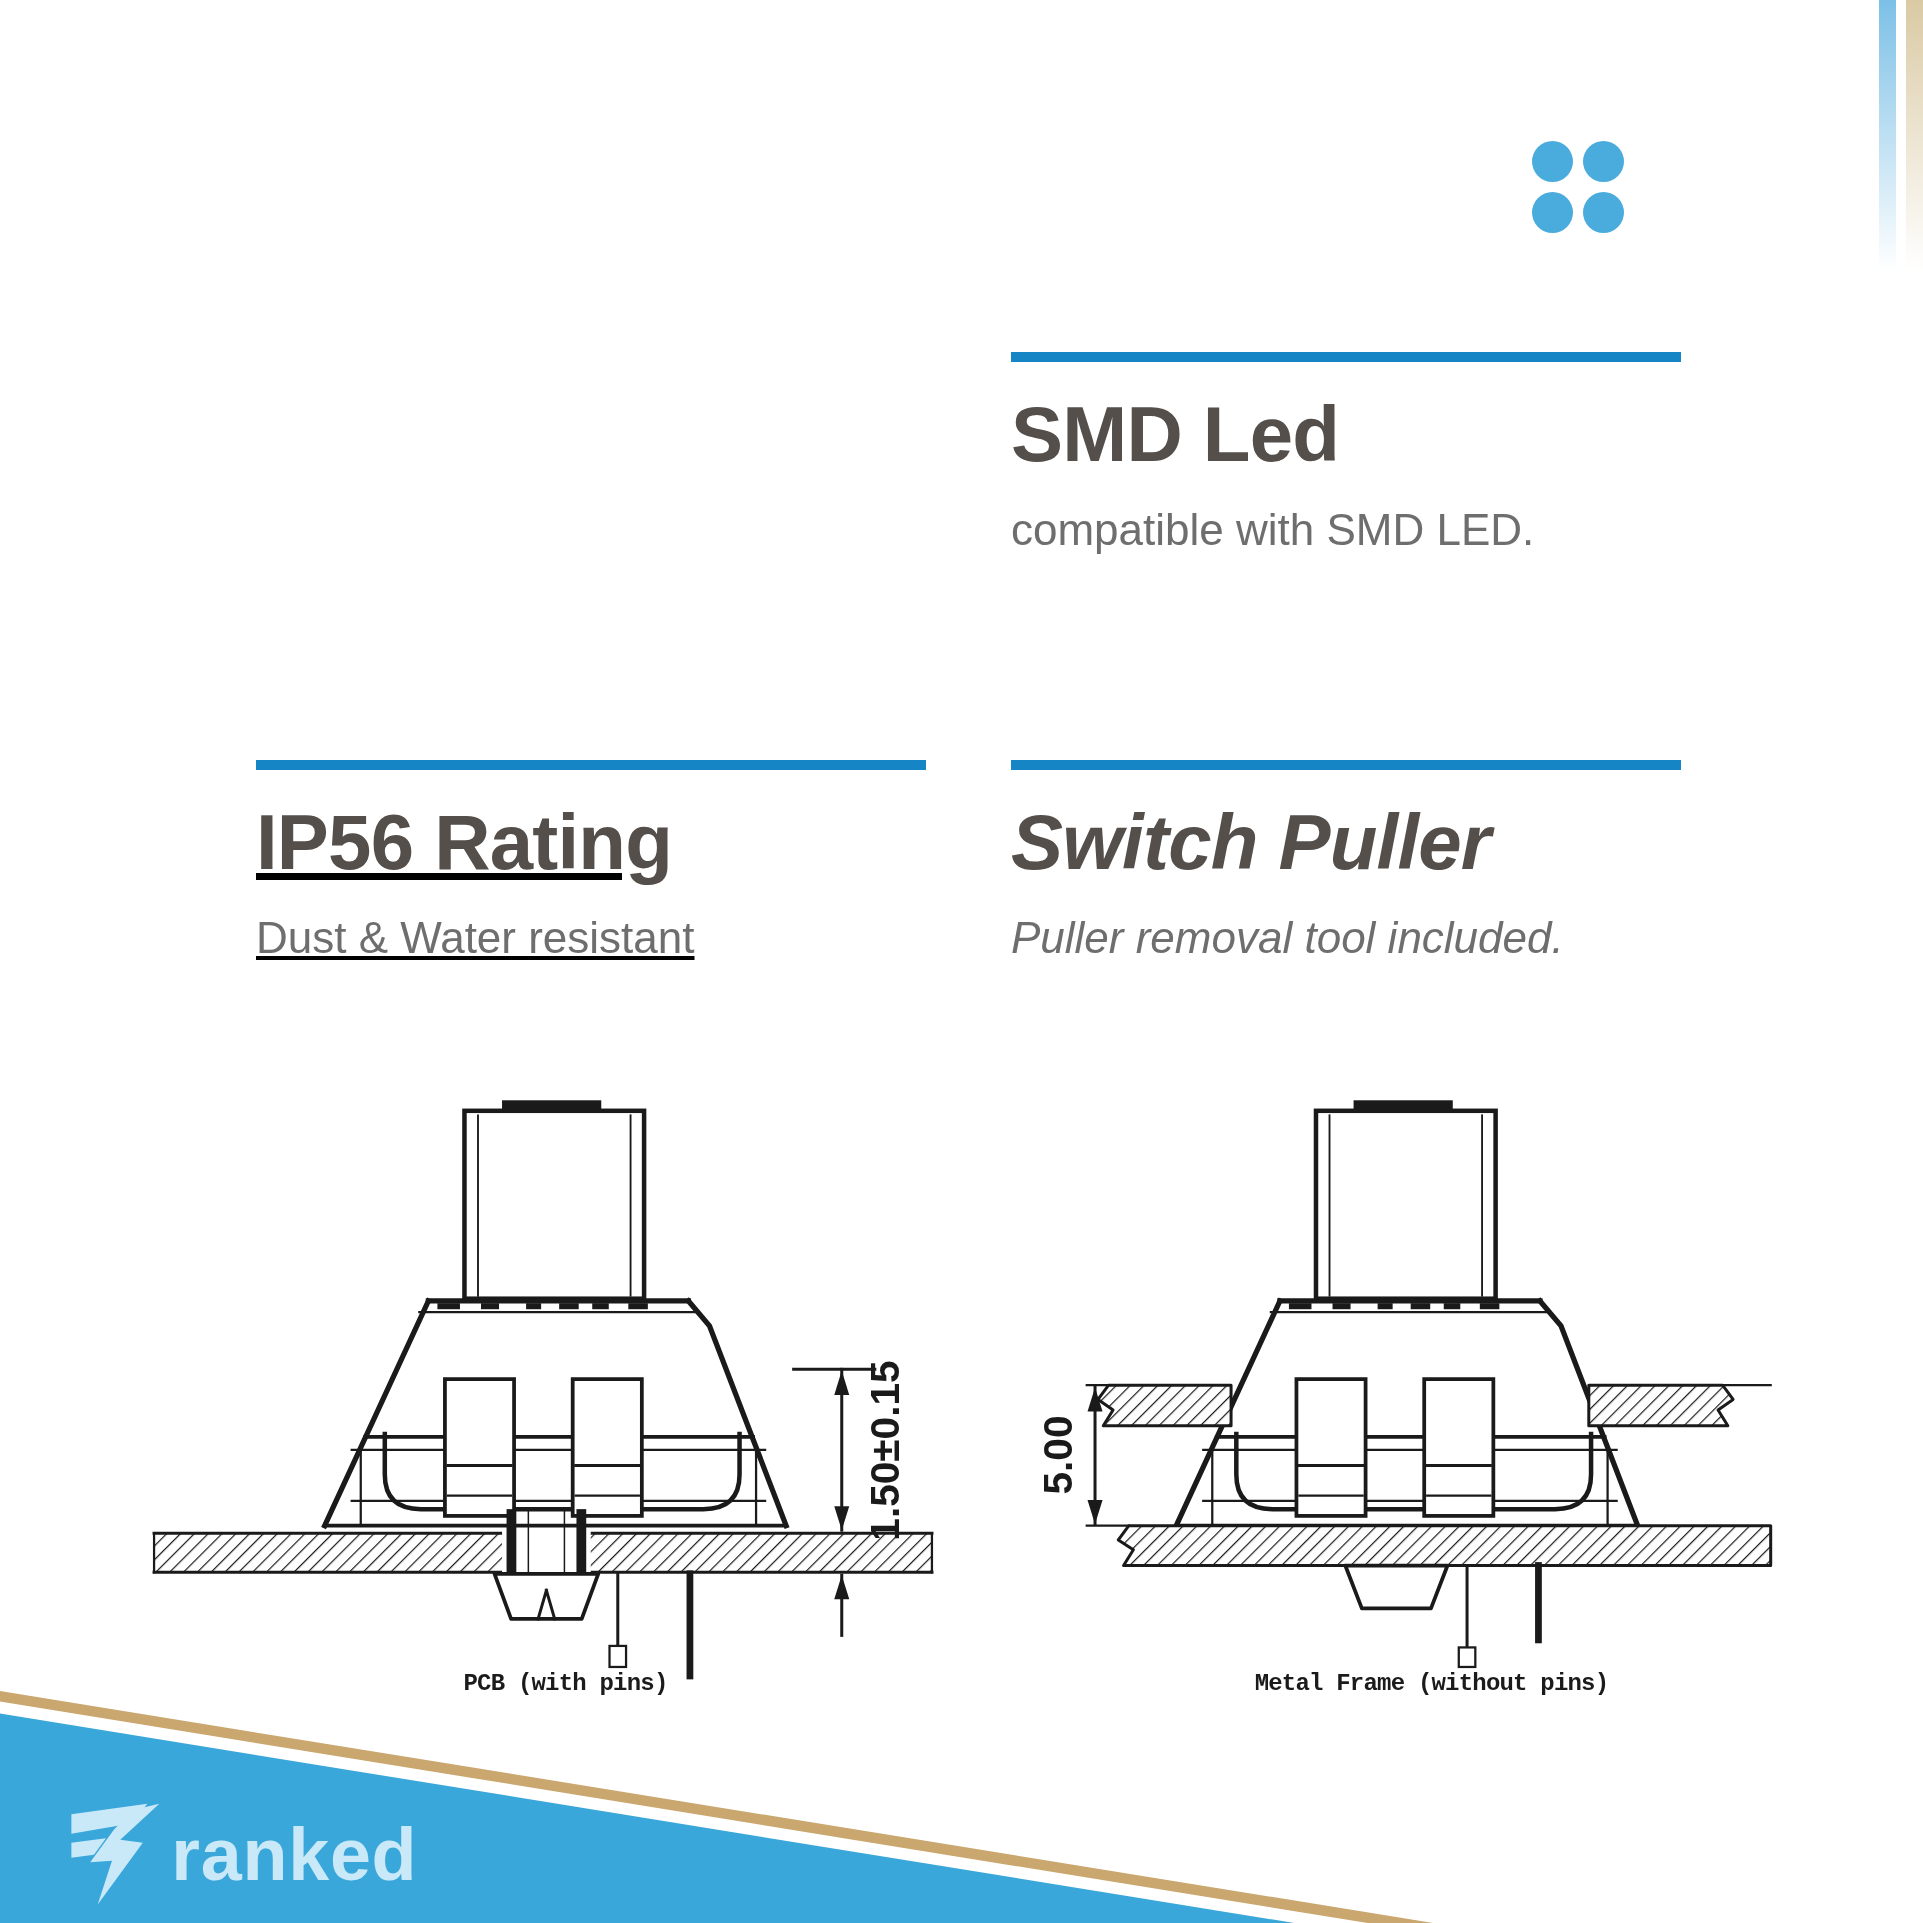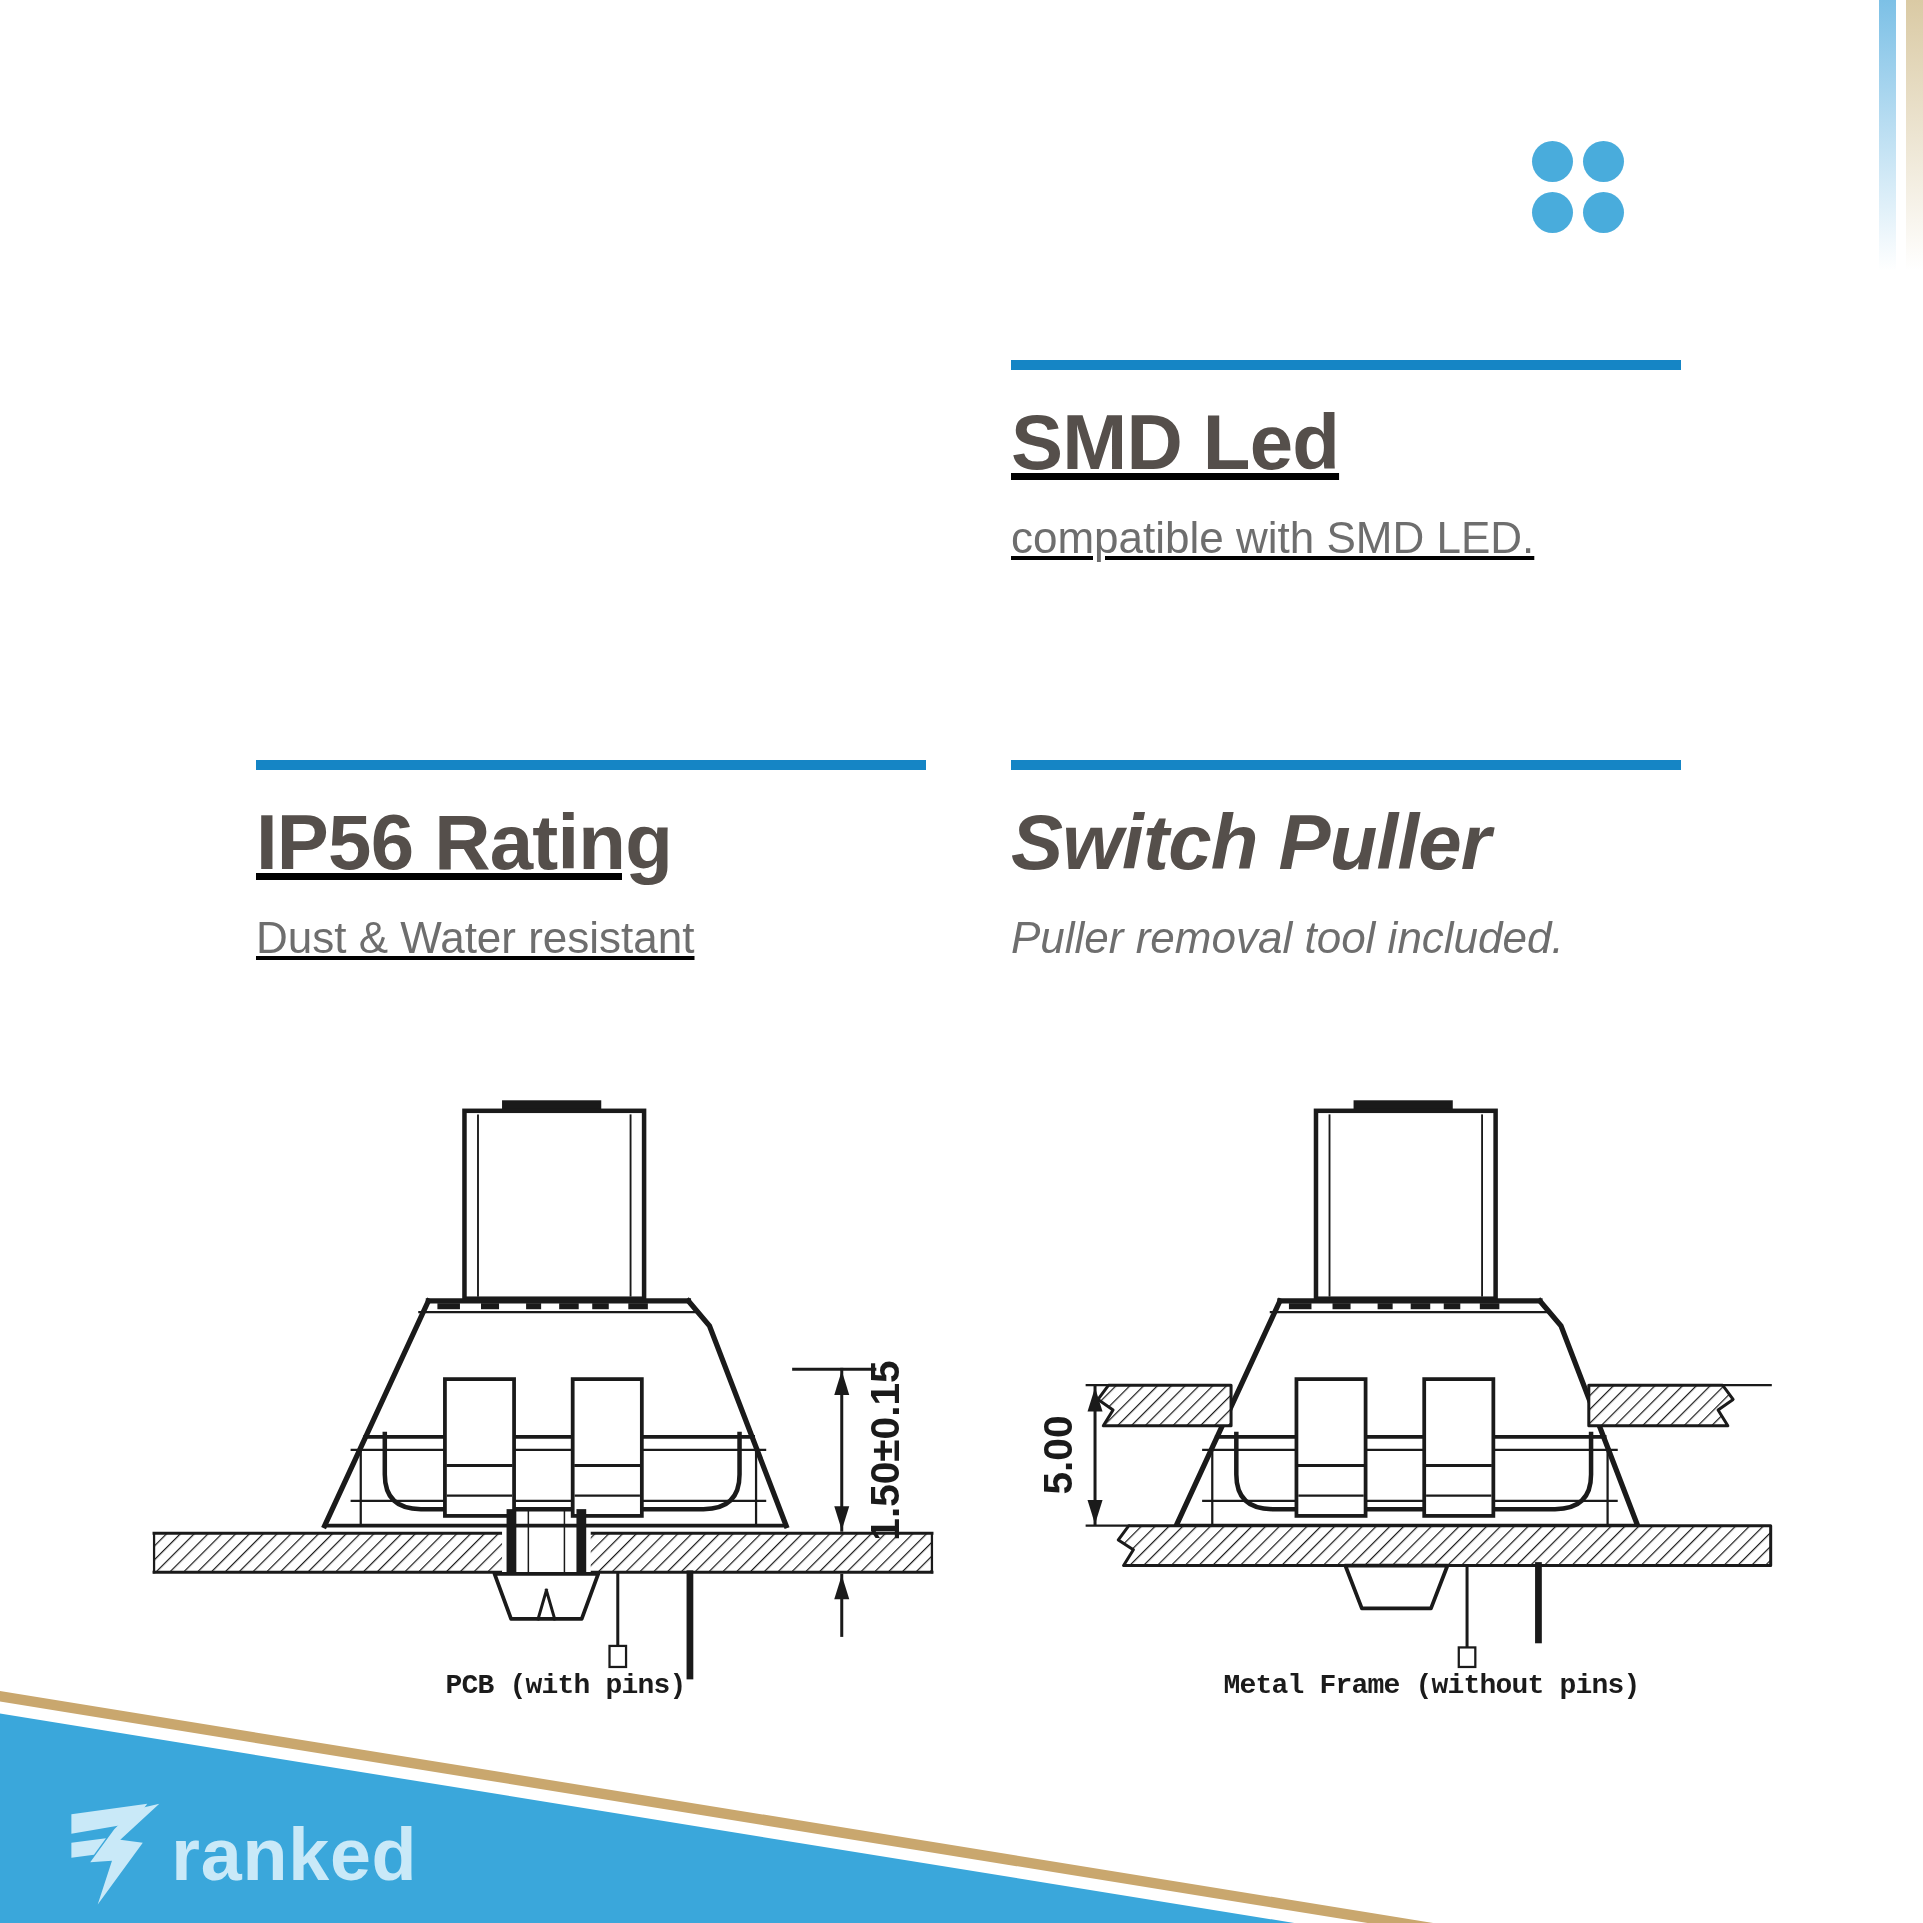--- a/index.html
+++ b/index.html
@@ -5,31 +5,31 @@
   html,body{margin:0;padding:0;background:#fff;}
   .canvas{position:relative;width:1924px;height:1924px;background:#fff;overflow:hidden;
           font-family:"Liberation Sans",sans-serif;}
   
   .feature{position:absolute;width:670px;}
   .feature .accent{height:9.8px;background:var(--accent_line,#1585c5);}
   .feature h2{margin:32px 0 0 0;font-size:78px;font-weight:bold;letter-spacing:-0.8px;
               color:var(--heading,#554f4b);line-height:1.05;white-space:nowrap;}
   .feature .body{margin-top:22.5px;font-size:44px;color:var(--body,#6e6e6e);
                  line-height:63px;font-weight:400;white-space:nowrap;}
-  .f0{left:256px;top:364px;} .f1{left:1011px;top:360px;text-decoration:underline;}
+  .f0{left:256px;top:364px;} .f1{left:1011px;top:352px;}
   .f2{left:256px;top:760px;text-decoration:underline;} .f3{left:1011px;top:760px;font-style:italic;}
   
   .dot{position:absolute;width:41px;height:41px;border-radius:50%;background:var(--dots,#49acdc);}
   
   .edgebar{position:absolute;top:0;height:271px;width:17.3px;}
   .edgebar.blue{left:1879px;background:linear-gradient(to bottom,var(--edge_bar_blue,#7cc0e6),rgba(255,255,255,0));}
   .edgebar.tan{left:1906px;background:linear-gradient(to bottom,var(--edge_bar_tan,#dacaa4),rgba(255,255,255,0));}
   
   .caption{position:absolute;top:1670px;width:601px;text-align:center;
-           font-family:"Liberation Mono",monospace;font-weight:bold;font-size:28px;
+           font-family:"Liberation Mono",monospace;font-weight:bold;font-size:24px;
            letter-spacing:-0.8px;color:#1b1b1b;}
   .cap-left{left:265px;} .cap-right{left:1131px;}
   svg.overlay{position:absolute;left:0;top:0;}
 </style>
 </head>
 <body>
 
 <div class="canvas">
 
   <div class="dot" style="left:1532px;top:141px;"></div>

